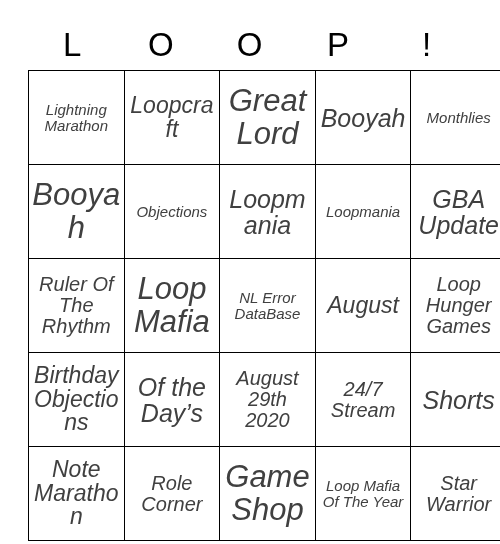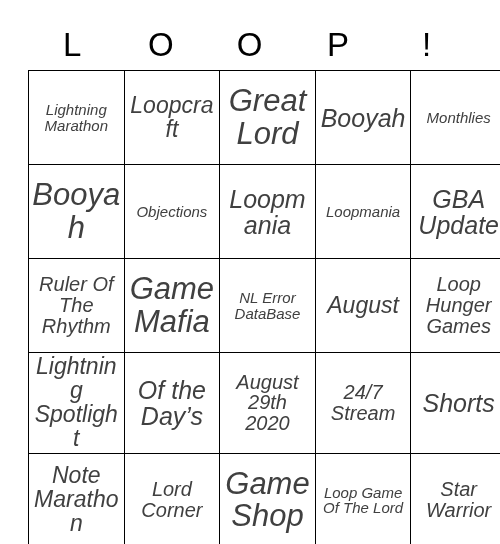--- a/index.html
+++ b/index.html
@@ -118,61 +118,61 @@
           </td>
         <td>
             <span class="cell-text fs-lg">GBA Update</span>
           </td>
       </tr>
       <tr>
         <td>
             <span class="cell-text fs-md">Ruler Of The Rhythm</span>
           </td>
         <td>
-            <span class="cell-text fs-xl">Game Mafia</span>
+            <span class="cell-text fs-xl">Loop Mafia</span>
           </td>
         <td>
             <span class="cell-text fs-xs">NL Error DataBase</span>
           </td>
         <td>
             <span class="cell-text fs-sm">August</span>
           </td>
         <td>
             <span class="cell-text fs-md">Loop Hunger Games</span>
           </td>
       </tr>
       <tr>
         <td>
-            <span class="cell-text fs-sm">Lightning Spotlight</span>
+            <span class="cell-text fs-sm">Birthday Objections</span>
           </td>
         <td>
             <span class="cell-text fs-lg">Of the Day’s</span>
           </td>
         <td>
             <span class="cell-text fs-md">August 29th 2020</span>
           </td>
         <td>
             <span class="cell-text fs-md">24/7 Stream</span>
           </td>
         <td>
             <span class="cell-text fs-lg">Shorts</span>
           </td>
       </tr>
       <tr>
         <td>
             <span class="cell-text fs-sm">Note Marathon</span>
           </td>
         <td>
-            <span class="cell-text fs-md">Lord Corner</span>
+            <span class="cell-text fs-md">Role Corner</span>
           </td>
         <td>
             <span class="cell-text fs-xl">Game Shop</span>
           </td>
         <td>
-            <span class="cell-text fs-xs">Loop Game Of The Lord</span>
+            <span class="cell-text fs-xs">Loop Mafia Of The Year</span>
           </td>
         <td>
             <span class="cell-text fs-md">Star Warrior</span>
           </td>
       </tr>
     </tbody>
   </table>
 
 </div>
 

